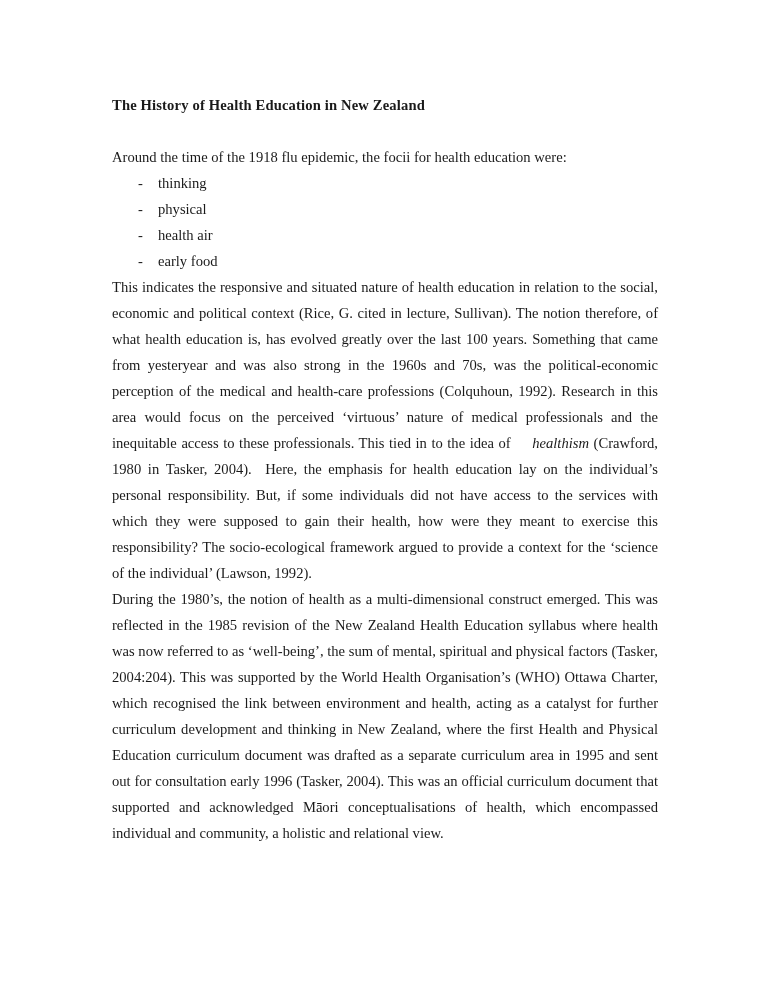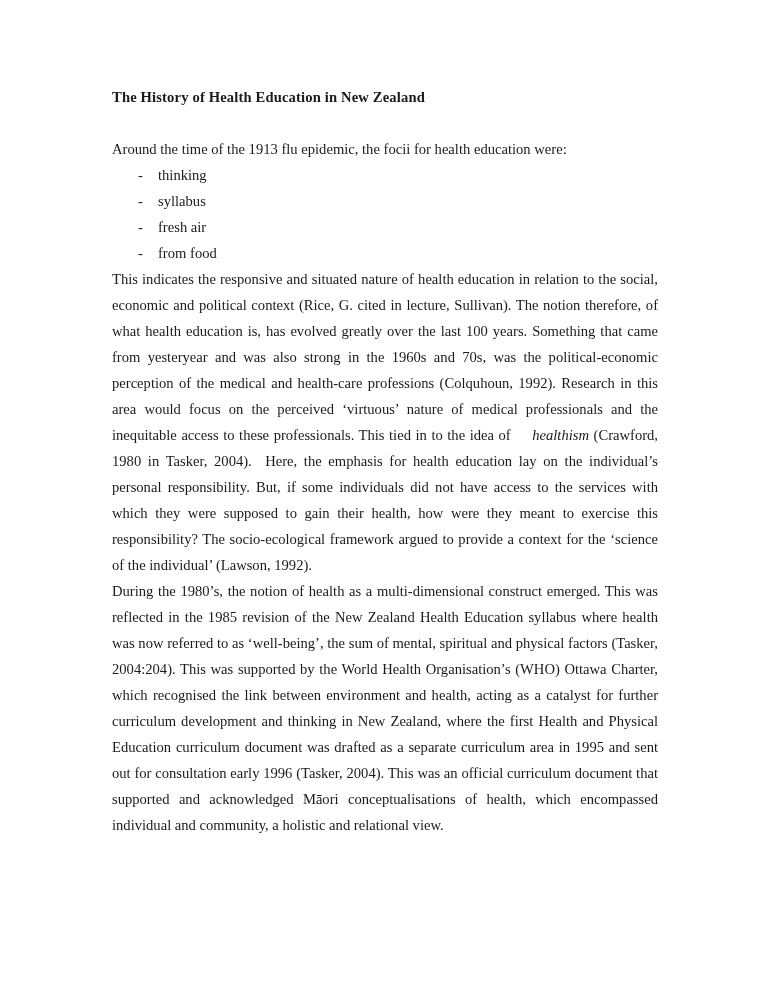--- a/index.html
+++ b/index.html
@@ -18,21 +18,21 @@
   .page {
     position: relative;
     width: 768px;
     height: 994px;
     background: #ffffff;
     overflow: hidden;
   }
   .content {
     position: absolute;
     left: 112px;
-    top: 84px;
+    top: 92px;
     width: 546px;
   }
   .doc-title {
     font-size: 14.6px;
     font-weight: bold;
     line-height: 26px;
     margin: 0;
     letter-spacing: 0.15px;
     text-align: left;
   }
@@ -79,38 +79,38 @@
 </head>
 <body>
 
 <div class="page">
   <div class="content">
 
     <h1 class="doc-title">The History of Health Education in New Zealand</h1>
 
     <div class="spacer-line"></div>
 
-    <p class="para flush">Around the time of the 1913 flu epidemic, the focii for health education were:</p>
+    <p class="para flush">Around the time of the 1918 flu epidemic, the focii for health education were:</p>
 
     <ul class="bullet-list">
       <li class="bullet-item">
         <span class="bullet-dash">-</span>
         <span>thinking</span>
       </li>
       <li class="bullet-item">
         <span class="bullet-dash">-</span>
-        <span>syllabus</span>
+        <span>physical</span>
       </li>
       <li class="bullet-item">
         <span class="bullet-dash">-</span>
-        <span>fresh air</span>
+        <span>health air</span>
       </li>
       <li class="bullet-item">
         <span class="bullet-dash">-</span>
-        <span>from food</span>
+        <span>early food</span>
       </li>
     </ul>
 
     <p class="para"><span>This indicates the responsive and situated nature of health education in relation to the social, economic and political context (Rice, G. cited in lecture, Sullivan). The notion therefore, of what health education is, has evolved greatly over the last 100 years. Something that came from yesteryear and was also strong in the 1960s and 70s, was the political-economic perception of the medical and health-care professions (Colquhoun, 1992). Research in this area would focus on the perceived ‘virtuous’ nature of medical professionals and the inequitable access to these professionals. This tied in to the idea of </span><span class="it">healthism</span><span> (Crawford, 1980 in Tasker, 2004).</span><span class="nbsp-gap">  </span><span>Here, the emphasis for health education lay on the individual’s personal responsibility. But, if some individuals did not have access to the services with which they were supposed to gain their health, how were they meant to exercise this responsibility? The socio-ecological framework argued to provide a context for the ‘science of the individual’ (Lawson, 1992).</span></p>
 
     <p class="para">During the 1980’s, the notion of health as a multi-dimensional construct emerged. This was reflected in the 1985 revision of the New Zealand Health Education syllabus where health was now referred to as ‘well-being’, the sum of mental, spiritual and physical factors (Tasker, 2004:204). This was supported by the World Health Organisation’s (WHO) Ottawa Charter, which recognised the link between environment and health, acting as a catalyst for further curriculum development and thinking in New Zealand, where the first Health and Physical Education curriculum document was drafted as a separate curriculum area in 1995 and sent out for consultation early 1996 (Tasker, 2004). This was an official curriculum document that supported and acknowledged Māori conceptualisations of health, which encompassed individual and community, a holistic and relational view.</p>
 
   </div>
 </div>
 

